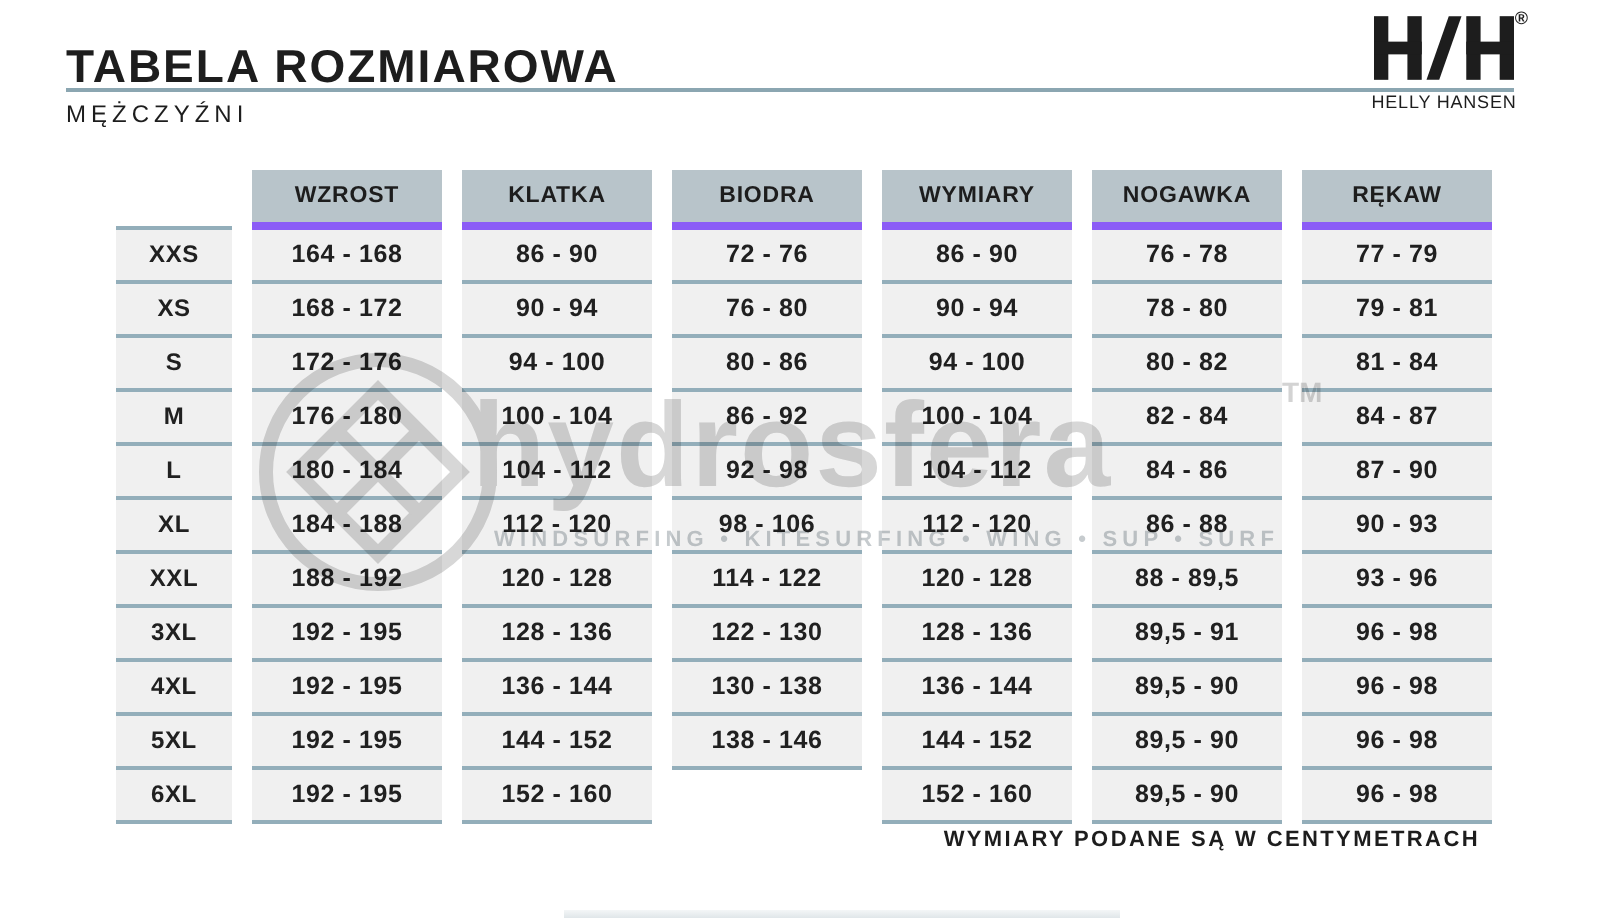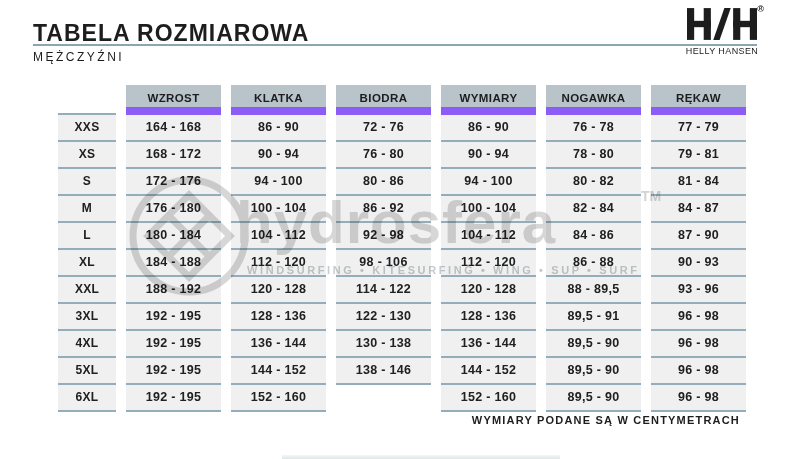--- a/index.html
+++ b/index.html
@@ -38,21 +38,21 @@
 
   
   .size-table {
     position:absolute; left:58px; top:85px;
     display:flex; gap:10px;
   }
   .col { width:95px; }
   .col.label-col { width:58px; }
   .head {
     height:30px; line-height:26px; text-align:center;
-    background:#b8c4ca; border-bottom:8px solid #8b5cf6;
+    background:#b8c4ca; border-bottom:4px solid #8b5cf6;
     font-size:11.5px; font-weight:700; letter-spacing:0.4px; color:#1d1d1d;
   }
   .head.spacer { background:transparent; border-bottom:2px solid #93aeba; }
   .cell {
     height:27px; line-height:25px; text-align:center;
     background:#f0f0f0; border-bottom:2px solid #93aeba;
     font-size:12.5px; font-weight:700; letter-spacing:0.3px; color:#202020;
     white-space:nowrap;
   }
   .size-cell { font-size:12px; }

